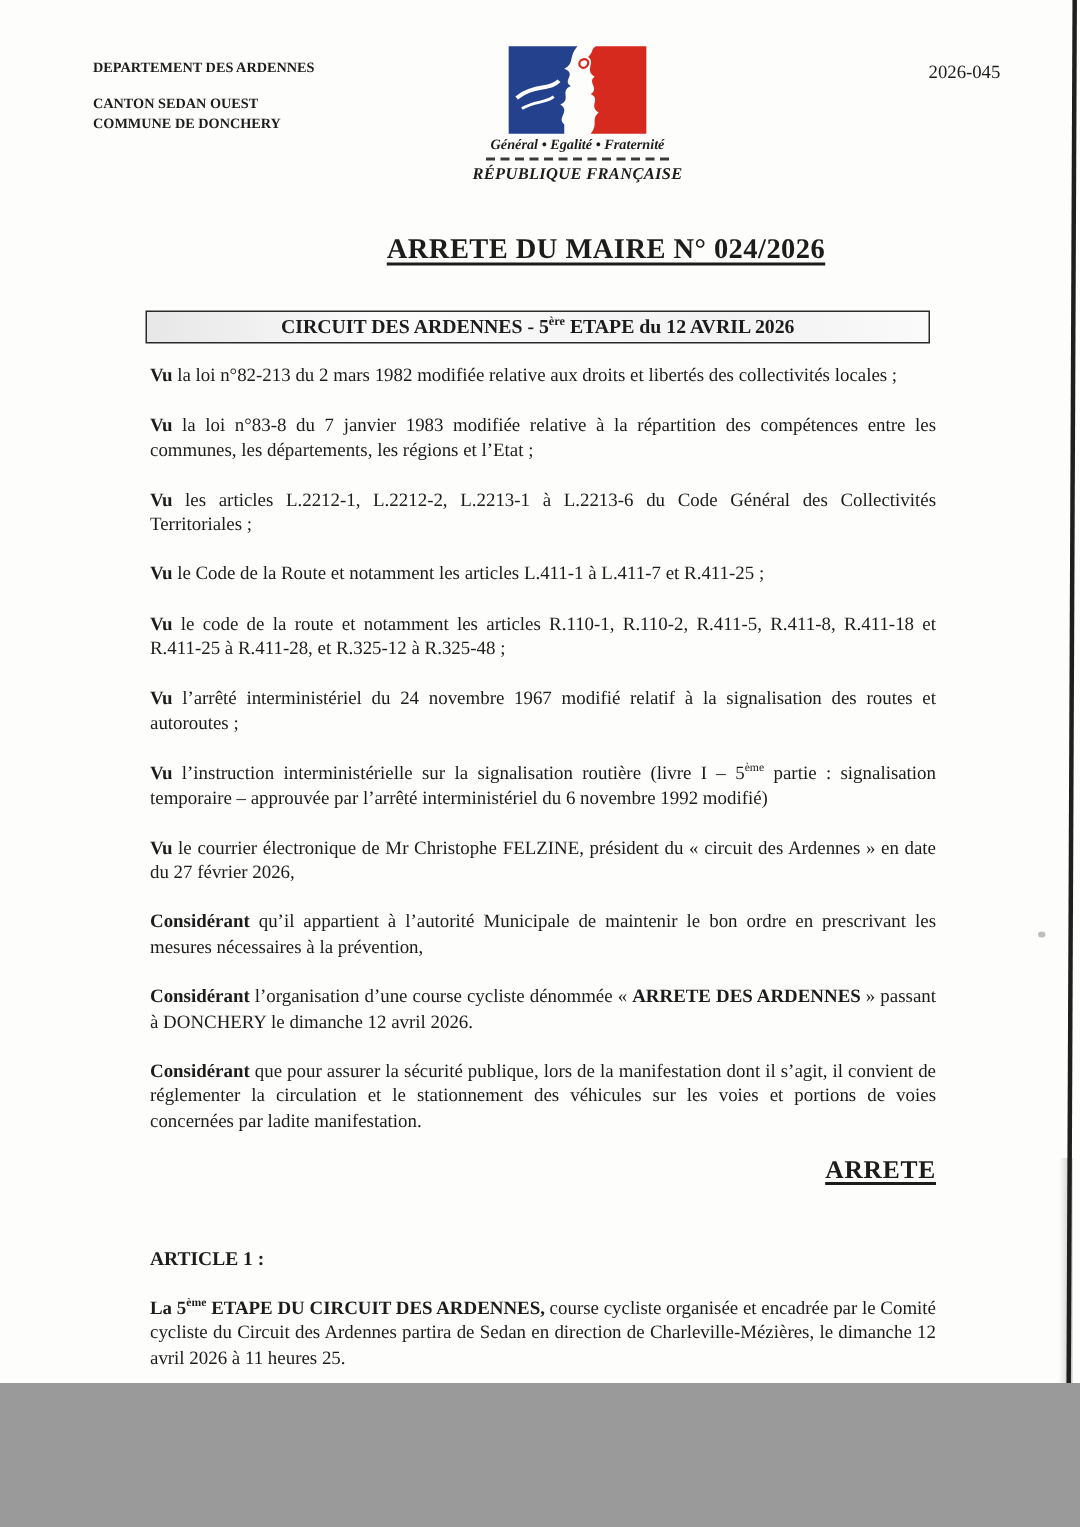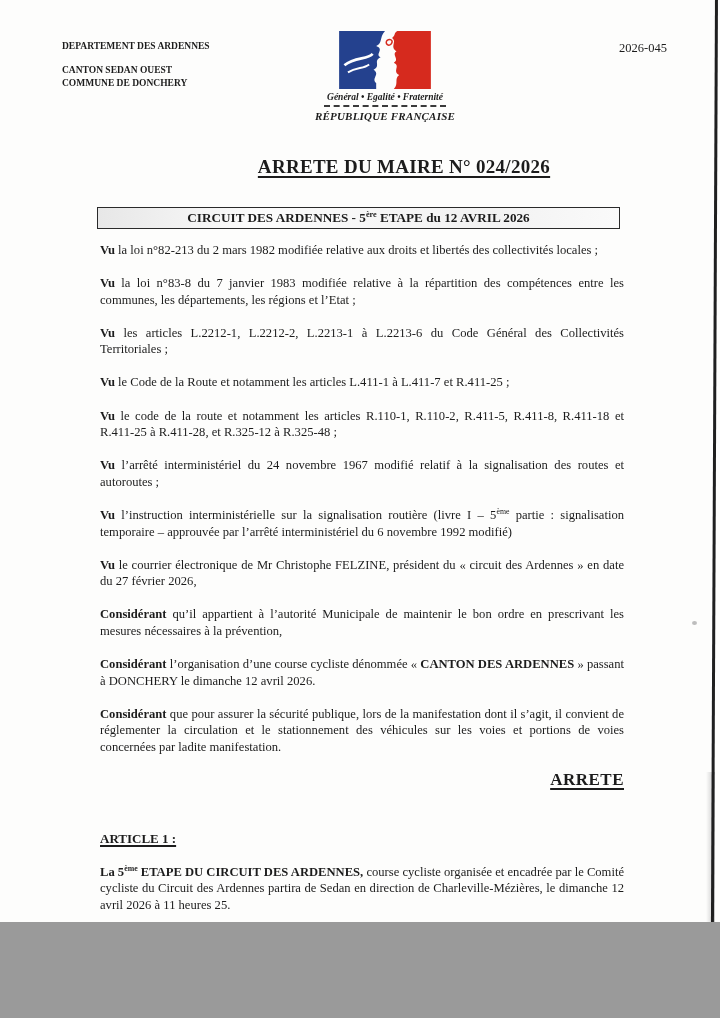--- a/index.html
+++ b/index.html
@@ -26,21 +26,21 @@
     text-align:center;font-weight:bold;font-size:13.2px;line-height:20px;white-space:nowrap;margin-top:12px;
   }
   sup{font-size:0.62em;vertical-align:super;line-height:0;}
   .b{font-weight:bold;}
   
   .body-text{position:absolute;left:100px;top:242px;width:524px;font-size:12.6px;line-height:16.6px;text-align:justify;}
   .body-text p{margin:0 0 16.5px;}
   .arrete-heading{text-align:right;font-size:17px;font-weight:bold;margin:8px 0 42px;}
   .arrete-heading span{text-decoration:underline;text-decoration-thickness:1.8px;text-underline-offset:3px;letter-spacing:0.5px;}
   .article-heading{font-weight:bold;font-size:13px;margin:0;}
-  .article-heading span{text-decoration:underline;text-decoration-thickness:1.5px;text-underline-offset:2px;}
+  .article-heading span{text-decoration-thickness:1.5px;text-underline-offset:2px;}
   .article-body{margin:0;}
   .footer-mark{position:absolute;right:42px;top:957px;font-size:13px;letter-spacing:1px;}
   
   .scan-edge-line{position:absolute;top:-6px;right:2px;width:3px;height:1040px;background:#1f1f1f;transform:rotate(0.25deg);transform-origin:top right;}
   .scan-edge-shadow{position:absolute;right:5px;bottom:0;width:9px;height:150px;background:linear-gradient(to left,#c6c6c6,rgba(255,255,255,0));}
   .scan-speck{position:absolute;left:692px;top:621px;width:5px;height:4px;background:#bdbdbd;border-radius:50%;}
 </style>
 </head>
 <body>
 
@@ -76,21 +76,21 @@
   <div class="body-text">
     <p><span class="b">Vu</span><span> la loi n°82-213 du 2 mars 1982 modifiée relative aux droits et libertés des collectivités locales ;</span></p>
     <p><span class="b">Vu</span><span> la loi n°83-8 du 7 janvier 1983 modifiée relative à la répartition des compétences entre les communes, les départements, les régions et l’Etat ;</span></p>
     <p><span class="b">Vu</span><span> les articles L.2212-1, L.2212-2, L.2213-1 à L.2213-6 du Code Général des Collectivités Territoriales ;</span></p>
     <p><span class="b">Vu</span><span> le Code de la Route et notamment les articles L.411-1 à L.411-7 et R.411-25 ;</span></p>
     <p><span class="b">Vu</span><span> le code de la route et notamment les articles R.110-1, R.110-2, R.411-5, R.411-8, R.411-18 et R.411-25 à R.411-28, et R.325-12 à R.325-48 ;</span></p>
     <p><span class="b">Vu</span><span> l’arrêté interministériel du 24 novembre 1967 modifié relatif à la signalisation des routes et autoroutes ;</span></p>
     <p><span class="b">Vu</span><span> l’instruction interministérielle sur la signalisation routière (livre I – 5</span><sup>ème</sup><span> partie : signalisation temporaire – approuvée par l’arrêté interministériel du 6 novembre 1992 modifié)</span></p>
     <p><span class="b">Vu</span><span> le courrier électronique de Mr Christophe FELZINE, président du « circuit des Ardennes » en date du 27 février 2026,</span></p>
     <p><span class="b">Considérant</span><span> qu’il appartient à l’autorité Municipale de maintenir le bon ordre en prescrivant les mesures nécessaires à la prévention,</span></p>
-    <p><span class="b">Considérant</span><span> l’organisation d’une course cycliste dénommée « </span><span class="b">CANTON DES ARDENNES</span><span> » passant à DONCHERY le dimanche 12 avril 2026.</span></p>
+    <p><span class="b">Considérant</span><span> l’organisation d’une course cycliste dénommée « </span><span class="b">ARRETE DES ARDENNES</span><span> » passant à DONCHERY le dimanche 12 avril 2026.</span></p>
     <p><span class="b">Considérant</span><span> que pour assurer la sécurité publique, lors de la manifestation dont il s’agit, il convient de réglementer la circulation et le stationnement des véhicules sur les voies et portions de voies concernées par ladite manifestation.</span></p>
 
     <div class="arrete-heading">
       <span>ARRETE</span>
     </div>
 
     <p class="article-heading">
       <span>ARTICLE 1 :</span>
     </p>
     <p class="article-body"><span class="b">La 5</span><sup class="b">ème</sup><span class="b"> ETAPE DU CIRCUIT DES ARDENNES,</span><span> course cycliste organisée et encadrée par le Comité cycliste du Circuit des Ardennes partira de Sedan en direction de Charleville-Mézières, le dimanche 12 avril 2026 à 11 heures 25.</span></p>

